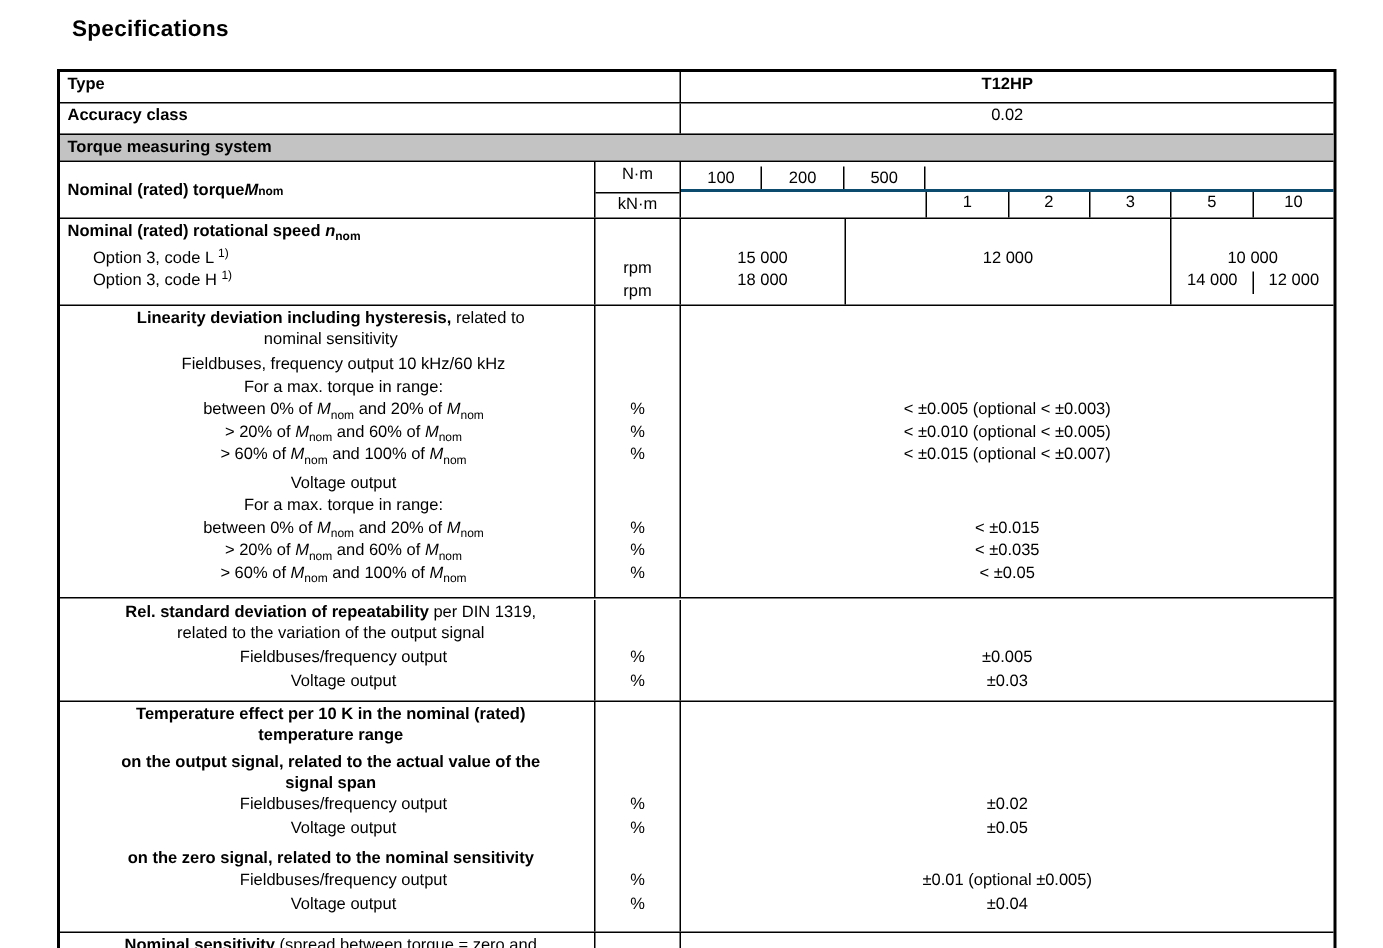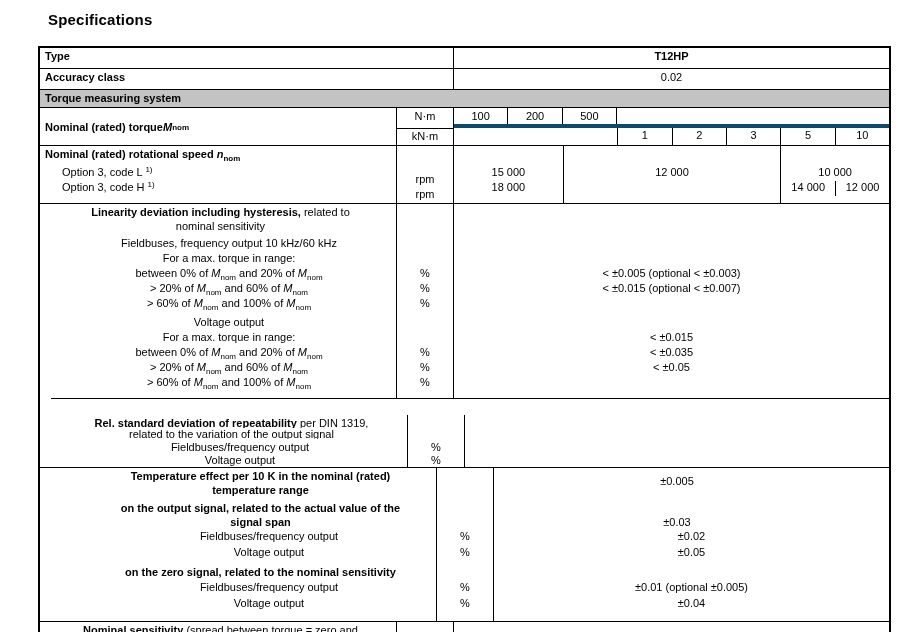--- a/index.html
+++ b/index.html
@@ -18,21 +18,21 @@
   .vcenter{display:flex;align-items:center;}
   .ln{box-sizing:border-box;display:flex;}
   .b{font-weight:bold;}
   sub{font-size:8px;vertical-align:-3px;line-height:0;}
   sup{font-size:8px;vertical-align:4px;line-height:0;}
   i{font-style:italic;}
   .grid-cell{box-sizing:border-box;text-align:center;}
   .bl{border-left:1px solid #000;}
   .br{border-right:1px solid #000;}
   .bt{border-top:1px solid #000;}
-  .bb{border-bottom:4px solid #0c4a6e;}
+  .bb{border-bottom:2px solid #0c4a6e;align-items:flex-end;}
   .col{display:flex;flex-direction:column;}
 </style>
 </head>
 <body>
 
 <div class="title">Specifications</div>
 
 <div class="spec-table" id="spec-table">
     <div class="row first" style="height: 20px;">
       <div class="lbl-wide">Type</div>
@@ -128,54 +128,55 @@
           <div class="grid-cell" style="height: 15px;">%</div>
           <div class="grid-cell" style="height: 15px;">%</div>
           <div class="grid-cell" style="height: 15px;">%</div>
         </div>
         <div class="valcol col" style="padding-top: 2px;">
           <div class="grid-cell" style="height: 14px;"></div>
           <div class="grid-cell" style="height: 14px;"></div>
           <div class="grid-cell" style="height: 15px; margin-top: 3px;"></div>
           <div class="grid-cell" style="height: 15px;"></div>
           <div class="grid-cell" style="height: 15px;">&lt; ±0.005 (optional &lt; ±0.003)</div>
+          <div class="grid-cell" style="height: 15px;">&lt; ±0.010 (optional &lt; ±0.005)</div>
           <div class="grid-cell" style="height: 15px;">&lt; ±0.015 (optional &lt; ±0.007)</div>
           <div class="grid-cell" style="height: 15px; margin-top: 4px;"></div>
           <div class="grid-cell" style="height: 15px;"></div>
           <div class="grid-cell" style="height: 15px;">&lt; ±0.015</div>
           <div class="grid-cell" style="height: 15px;">&lt; ±0.035</div>
           <div class="grid-cell" style="height: 15px;">&lt; ±0.05</div>
         </div>
       </div>
     </div>
-    <div class="row" style="height: 69px; display: block; padding-top: 16px; margin-left: 11px;">
+    <div class="row" style="height: 69px; display: block; padding-top: 1px;">
       <div class="ln" style="height: 100%;">
         <div class="grid-cell col" style="text-align: left; width: 356px; padding-top: 2px;">
           <div class="grid-cell" style="height: 14px; padding-left: 5px; white-space: nowrap; overflow: hidden;"><span class="b">Rel. standard deviation of repeatability</span><span class=""> per DIN 1319,</span></div>
           <div class="grid-cell" style="height: 14px; padding-left: 5px; white-space: nowrap; overflow: hidden;"><span class="">related to the variation of the output signal</span></div>
           <div class="grid-cell" style="height: 16px; padding-left: 22px; white-space: nowrap; overflow: hidden; margin-top: 2px;"><span class="">Fieldbuses/frequency output</span></div>
           <div class="grid-cell" style="height: 16px; padding-left: 22px; white-space: nowrap; overflow: hidden;"><span class="">Voltage output</span></div>
         </div>
         <div class="unitcol col" style="padding-top: 2px;">
           <div class="grid-cell" style="height: 14px;"></div>
           <div class="grid-cell" style="height: 14px;"></div>
           <div class="grid-cell" style="height: 16px; margin-top: 2px;">%</div>
           <div class="grid-cell" style="height: 16px;">%</div>
         </div>
-        <div class="valcol col" style="padding-top: 2px; gap: 28px;">
+        <div class="valcol col" style="padding-top: 2px;">
           <div class="grid-cell" style="height: 14px;"></div>
           <div class="grid-cell" style="height: 14px;"></div>
           <div class="grid-cell" style="height: 16px; margin-top: 2px;">±0.005</div>
           <div class="grid-cell" style="height: 16px;">±0.03</div>
         </div>
       </div>
     </div>
     <div class="row" style="height: 154px; display: block; padding-top: 0px;">
       <div class="ln" style="height: 100%;">
-        <div class="grid-cell col" style="text-align: left; width: 356px; padding-top: 2px; margin-left: 40px;">
+        <div class="grid-cell col" style="text-align: left; width: 356px; padding-top: 2px;">
           <div class="grid-cell" style="height: 14px; padding-left: 5px; white-space: nowrap; overflow: hidden;"><span class="b">Temperature effect per 10 K in the nominal (rated)</span></div>
           <div class="grid-cell" style="height: 14px; padding-left: 5px; white-space: nowrap; overflow: hidden;"><span class="b">temperature range</span></div>
           <div class="grid-cell" style="height: 14px; padding-left: 5px; white-space: nowrap; overflow: hidden; margin-top: 4px;"><span class="b">on the output signal, related to the actual value of the</span></div>
           <div class="grid-cell" style="height: 14px; padding-left: 5px; white-space: nowrap; overflow: hidden;"><span class="b">signal span</span></div>
           <div class="grid-cell" style="height: 16px; padding-left: 22px; white-space: nowrap; overflow: hidden;"><span class="">Fieldbuses/frequency output</span></div>
           <div class="grid-cell" style="height: 16px; padding-left: 22px; white-space: nowrap; overflow: hidden;"><span class="">Voltage output</span></div>
           <div class="grid-cell" style="height: 15px; padding-left: 5px; white-space: nowrap; overflow: hidden; margin-top: 4px;"><span class="b">on the zero signal, related to the nominal sensitivity</span></div>
           <div class="grid-cell" style="height: 16px; padding-left: 22px; white-space: nowrap; overflow: hidden;"><span class="">Fieldbuses/frequency output</span></div>
           <div class="grid-cell" style="height: 16px; padding-left: 22px; white-space: nowrap; overflow: hidden;"><span class="">Voltage output</span></div>
         </div>

